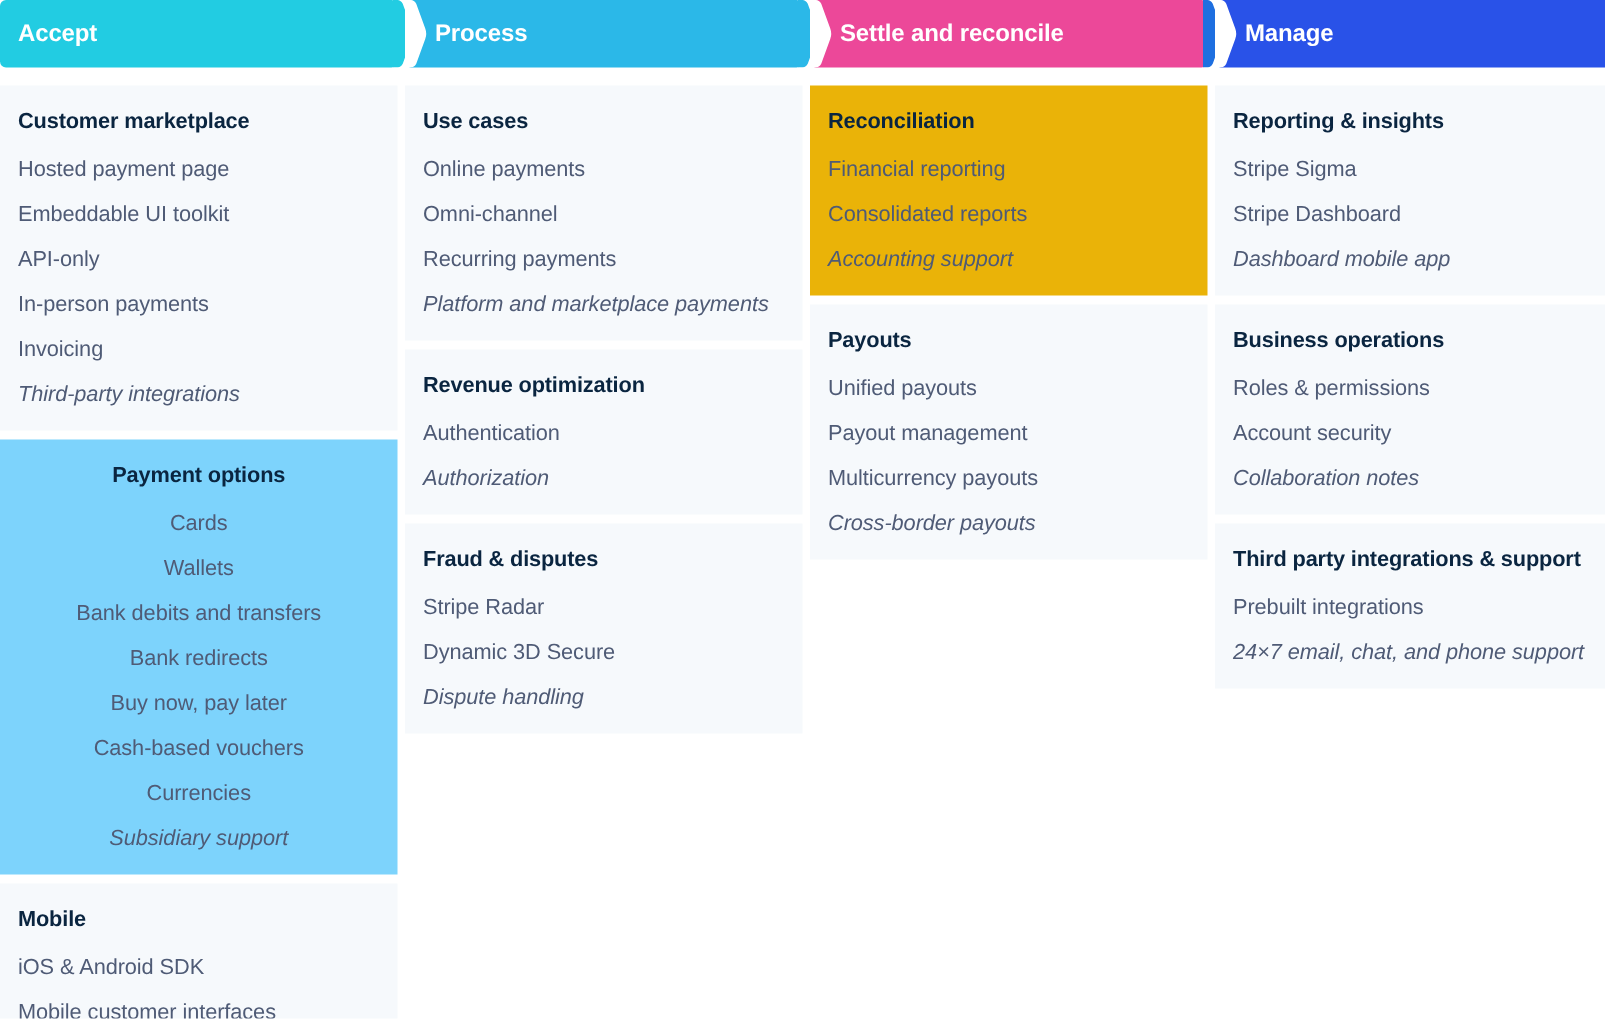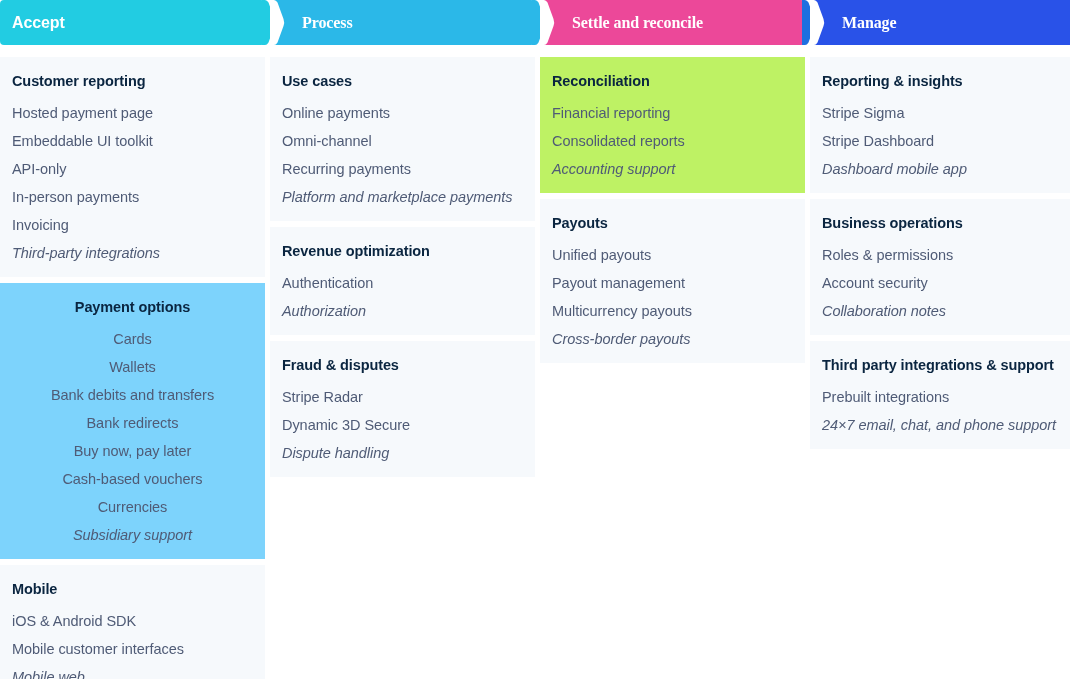--- a/index.html
+++ b/index.html
@@ -39,22 +39,21 @@
     height: 45px;
     border-radius: 4px;
     display: flex;
     align-items: center;
     box-sizing: border-box;
     padding-left: 12px;
     margin-bottom: 12px;
     overflow: visible;
   }
   .column:nth-child(n+2) .stage-header {
-    padding-left: 32px;
-    font-family: Liberation Serif, serif;
+    padding-left: 20px;
   }
 
   
   .stage-header .tip {
     position: absolute;
     right: -11px;
     top: 0;
     width: 14px;
     height: 45px;
   }
@@ -99,38 +98,39 @@
     margin-bottom: 12px;
     letter-spacing: -0.1px;
   }
 
   .item {
     font-size: 14.5px;
     color: #4f5b76;
     line-height: 20px;
     margin-bottom: 8px;
     letter-spacing: -0.05px;
+    margin-top: 10px;
   }
   .item:last-child { margin-bottom: 0; font-style: italic; }
 </style>
 </head>
 <body>
 
 <div id="board">
     <div class="column">
       <div class="stage-header" style="background: rgb(34, 204, 226);">
         <span class="tip">
           <svg width="14" height="45" viewBox="0 0 14 45">
             <path d="M0,0 L3,0 Q5,0 6.5,2.5 L12.5,19 Q13.8,22.5 12.5,26 L6.5,42.5 Q5,45 3,45 L0,45 Z" fill="#22CCE2"></path>
           </svg>
         </span>
         <span class="stage-title">Accept</span>
       </div>
       <div class="section" style="background: rgb(246, 249, 252);">
-        <div class="section-title">Customer reporting</div>
+        <div class="section-title">Customer marketplace</div>
         <div class="item">Hosted payment page</div>
         <div class="item">Embeddable UI toolkit</div>
         <div class="item">API-only</div>
         <div class="item">In-person payments</div>
         <div class="item">Invoicing</div>
         <div class="item">Third-party integrations</div>
       </div>
       <div class="section" style="background: #7dd3fc; text-align: center;">
         <div class="section-title">Payment options</div>
         <div class="item">Cards</div>
@@ -185,21 +185,21 @@
         <span class="notch"><svg width="15" height="45" viewBox="0 0 15 45">
             <path d="M0,0 L4,0 Q6,0 7.5,2.5 L13.5,19 Q14.8,22.5 13.5,26 L7.5,42.5 Q6,45 4,45 L0,45 Z" fill="#ffffff"></path>
           </svg></span>
         <span class="tip">
           <svg width="14" height="45" viewBox="0 0 14 45">
             <path d="M0,0 L3,0 Q5,0 6.5,2.5 L12.5,19 Q13.8,22.5 12.5,26 L6.5,42.5 Q5,45 3,45 L0,45 Z" fill="#1E6FE0"></path>
           </svg>
         </span>
         <span class="stage-title">Settle and reconcile</span>
       </div>
-      <div class="section" style="background: #bef264;">
+      <div class="section" style="background: #eab308;">
         <div class="section-title">Reconciliation</div>
         <div class="item">Financial reporting</div>
         <div class="item">Consolidated reports</div>
         <div class="item">Accounting support</div>
       </div>
       <div class="section" style="background: rgb(246, 249, 252);">
         <div class="section-title">Payouts</div>
         <div class="item">Unified payouts</div>
         <div class="item">Payout management</div>
         <div class="item">Multicurrency payouts</div>

